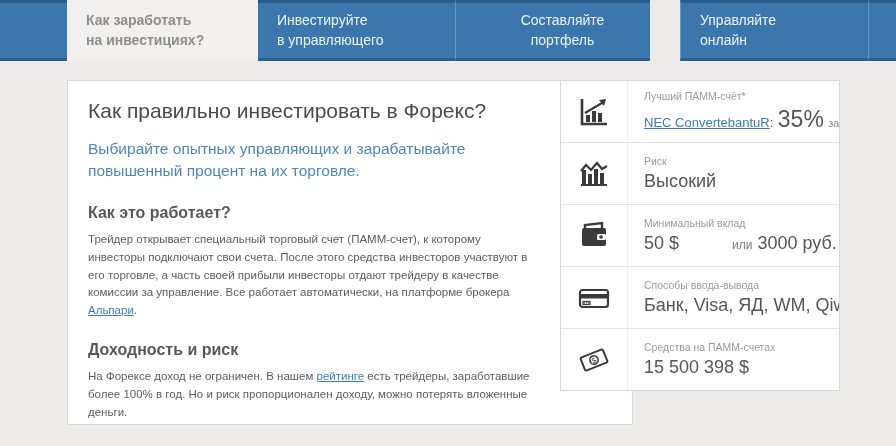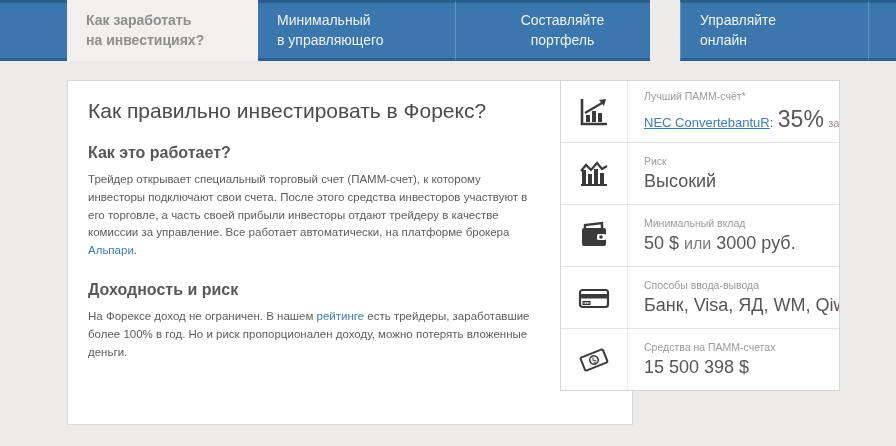--- a/index.html
+++ b/index.html
@@ -34,71 +34,72 @@
 
   
   .main-card {
     position:absolute; left:67px; top:80px; width:566px; height:345px;
     background:#ffffff; border:1px solid #d8d7d5; padding:12px 20px 0 20px;
   }
   .page-title { font-size:21px; font-weight:normal; color:#4b4b4b; margin-top:6px; }
   .lead { font-size:15.5px; color:#4e87ba; line-height:1.45; margin-top:15px; width:430px; }
   .sec-heading { font-size:16px; font-weight:bold; color:#585858; margin-top:21px; }
   .para { font-size:11.5px; color:#5c5c5c; line-height:1.55; margin-top:9px; width:447px; }
-  .inline-link { color:#3c7cb8; cursor:pointer; }
+  .inline-link { color:#3c7cb8; text-decoration:underline; cursor:pointer; }
 
   
   .sidebar {
     position:absolute; left:560px; top:80px; width:280px; height:311px;
     background:#ffffff; border:1px solid #d8d7d5;
     display:flex; flex-direction:column;
   }
   .srow { flex:1; display:flex; border-bottom:1px solid #e4e3e1; }
   .srow:last-child { border-bottom:none; }
   .icon-cell {
     width:67px; display:flex; align-items:center; justify-content:center;
     border-right:1px solid #f0efed;
   }
   .info-cell { flex:1; display:flex; flex-direction:column; justify-content:center; padding-left:16px; overflow:hidden; }
   .slabel { font-size:10.5px; color:#9b9b9b; margin-bottom:4px; white-space:nowrap; }
   .svalue { font-size:18px; color:#565656; white-space:nowrap; }
-  .svalue .small-mid { font-size:16px; color:#7a7a7a; }
+  .svalue .small-mid { font-size:12px; color:#7a7a7a;margin-left:48px; }
   .row1-line { white-space:nowrap; }
   .pamm-link { font-size:13px; color:#3c7cb8; text-decoration:underline; cursor:pointer; }
   .pamm-sep { font-size:13px; color:#565656; }
   .pamm-big { font-size:23px; color:#565656; }
   .pamm-suffix { font-size:11px; color:#8a8a8a; }
   .icon-cell svg { display:block; }
 </style>
 </head>
 <body>
 
 <div class="topbar">
   <div class="tab-spacer seg-blue"></div>
   <div class="tab tab-active">
     <span>Как заработать</span>
     <span>на инвестициях?</span>
   </div>
   <div class="tab tab-blue seg-blue b2">
-    <span>Минимальный</span>
+    <span>Инвестируйте</span>
     <span>в управляющего</span>
   </div>
   <div class="tab tab-blue seg-blue b3">
     <span>Составляйте</span>
     <span>портфель</span>
   </div>
   <div class="tab tab-blue seg-blue b4">
     <span>Управляйте</span>
     <span>онлайн</span>
   </div>
   <div class="tab-fill seg-blue"></div>
 </div>
 
 <div class="main-card">
   <h1 class="page-title">Как правильно инвестировать в Форекс?</h1>
+  <div class="lead">Выбирайте опытных управляющих и зарабатывайте повышенный процент на их торговле.</div>
 
   <h2 class="sec-heading">Как это работает?</h2>
   <p class="para"><span>Трейдер открывает специальный торговый счет (ПАММ-счет), к которому инвесторы подключают свои счета. После этого средства инвесторов участвуют в его торговле, а часть своей прибыли инвесторы отдают трейдеру в качестве комиссии за управление. Все работает автоматически, на платформе брокера </span><a class="inline-link">Альпари</a><span>.</span></p>
 
   <h2 class="sec-heading">Доходность и риск</h2>
   <p class="para"><span>На Форексе доход не ограничен. В нашем </span><a class="inline-link">рейтинге</a><span> есть трейдеры, заработавшие более 100% в год. Но и риск пропорционален доходу, можно потерять вложенные деньги.</span></p>
 
 </div>
 
 <div class="sidebar">

